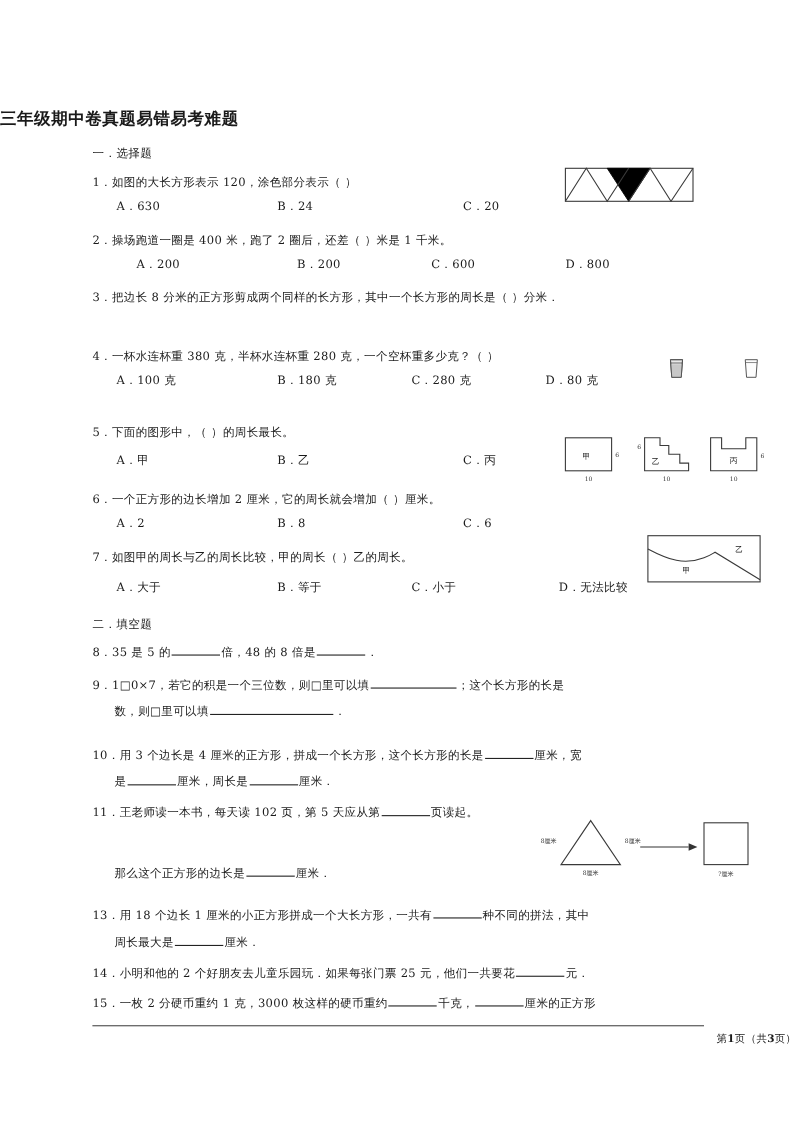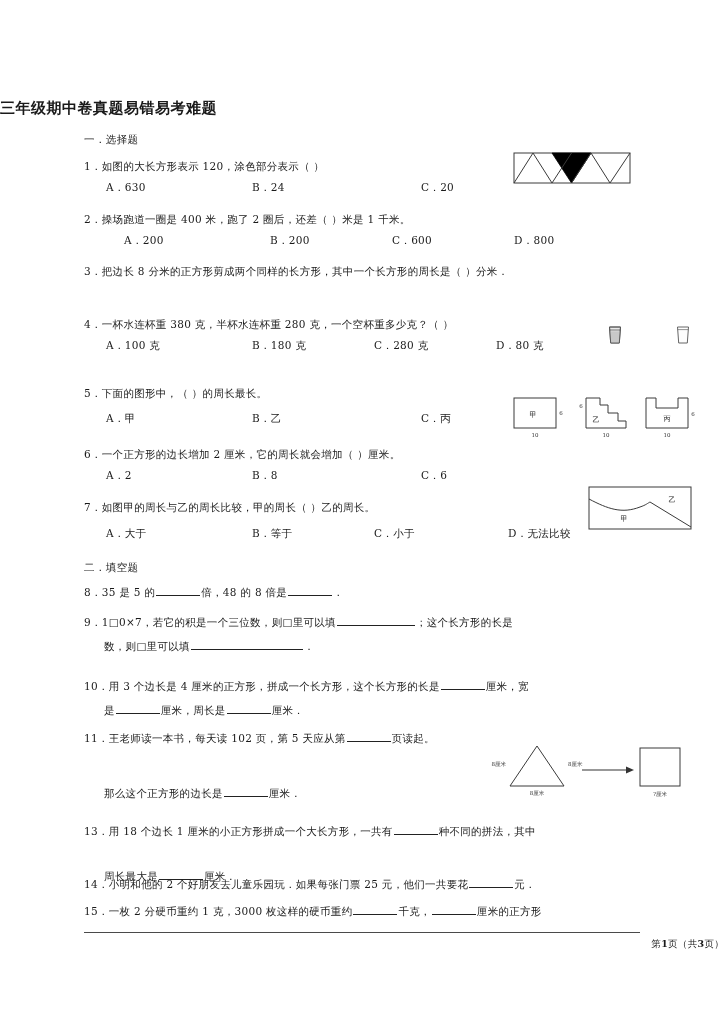--- a/index.html
+++ b/index.html
@@ -266,21 +266,21 @@
   <div class="fig" style="left:636px; top:744px;">
     <svg width="60" height="54" viewBox="0 0 60 54">
       <rect x="4" y="4" width="40" height="38" class="stroke"></rect>
       <text x="24" y="52" text-anchor="middle" class="fig-dim">?厘米</text>
     </svg>
   </div>
 
   <div class="q abs" style="left:84px; top:824px;">
     <span>13．</span><span>用 18 个边长 1 厘米的小正方形拼成一个大长方形，一共有</span><span class="blank b-s"></span><span>种不同的拼法，其中</span>
   </div>
-  <div class="q abs" style="left:104px; top:849px;margin-top:20px;">
+  <div class="q abs" style="left:104px; top:849px;">
     <span>周长最大是</span><span class="blank b-s"></span><span>厘米．</span>
   </div>
 
   <div class="q abs" style="left:84px; top:877px;">
     <span>14．</span><span>小明和他的 2 个好朋友去儿童乐园玩．如果每张门票 25 元，他们一共要花</span><span class="blank b-s"></span><span>元．</span>
   </div>
 
   <div class="q abs" style="left:84px; top:904px;">
     <span>15．</span><span>一枚 2 分硬币重约 1 克，3000 枚这样的硬币重约</span><span class="blank b-s"></span><span>千克，</span><span class="blank b-s"></span><span>厘米的正方形</span>
   </div>

